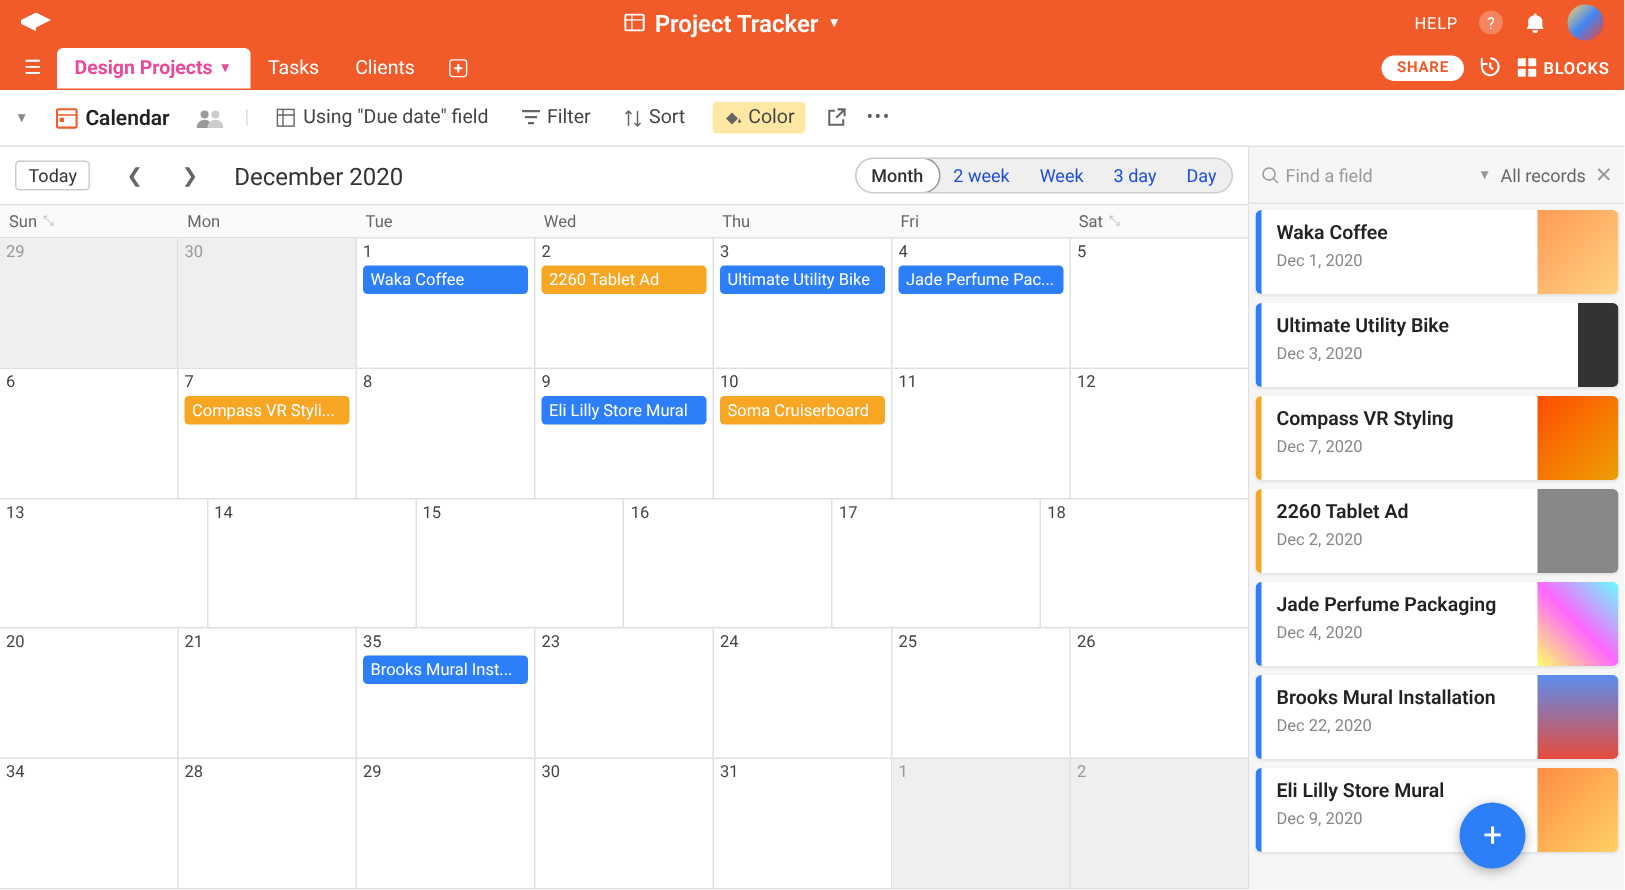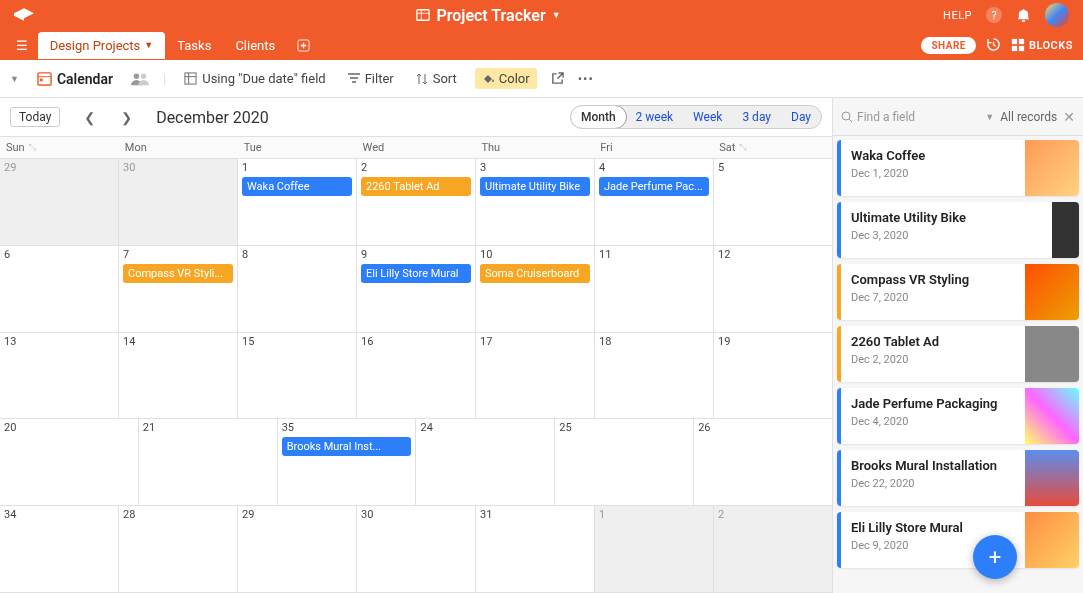--- a/index.html
+++ b/index.html
@@ -6,21 +6,21 @@
 body{width:1083px;height:593px;overflow:hidden;background:#fff;font-size:13px;color:#333}
 .topbar{height:30px;background:#f15a29;display:flex;align-items:center;color:#fff;padding:0 14px}
 .logo{width:20px;height:14px}
 .app-title-wrap{flex:1;display:flex;justify-content:center;align-items:center;gap:6px;font-weight:600;font-size:16px}
 .top-right{display:flex;align-items:center;gap:14px;font-size:11px}
 .help-q{width:16px;height:16px;border-radius:50%;background:rgba(255,255,255,.25);display:flex;align-items:center;justify-content:center}
 .avatar{width:24px;height:24px;border-radius:50%;background:linear-gradient(135deg,#ffd966,#4285f4,#ea4335)}
 .tabbar{height:30px;background:#f15a29;display:flex;align-items:center;padding:0 10px;gap:4px}
 .hamburger{color:#fff;padding:4px 6px}
 .tab{padding:6px 12px;color:#fff;font-size:13px;display:flex;align-items:center;gap:4px;border-radius:4px 4px 0 0}
-.tab.active{background:#fff;color:#c2410c;font-weight:400}
+.tab.active{background:#fff;color:#ec4899;font-weight:700}
 .tab-add{color:#fff;padding:4px 6px}
 .share-wrap{margin-left:auto;display:flex;gap:10px;color:#fff}
 .share-btn{background:#fff;color:#f15a29;font-weight:700;font-size:10px;padding:3px 10px;border-radius:10px;letter-spacing:.5px}
 .blocks{display:flex;align-items:center;gap:4px;font-size:11px;font-weight:600;letter-spacing:.5px}
 .toolbar{height:38px;border-bottom:1px solid #e0e0e0;display:flex;align-items:center;padding:0 10px;gap:14px;font-size:13px;color:#444}
 .tool{display:flex;align-items:center;gap:5px;padding:3px 4px;border-radius:3px}
 .cal-label{font-weight:600;font-size:14px;color:#222}
 .cal-icon{color:#f15a29}
 .color-pill{background:#ffe8a3;padding:3px 7px;border-radius:3px}
 .content{display:flex;height:495px}
@@ -260,34 +260,34 @@
           </div>
           <div class="cell">
             <div>16</div>
           </div>
           <div class="cell">
             <div>17</div>
           </div>
           <div class="cell">
             <div>18</div>
           </div>
-          <div class="cell">
-            <div>19</div>
-          </div>
         </div>
         <div class="week">
           <div class="cell">
             <div>20</div>
           </div>
           <div class="cell">
             <div>21</div>
           </div>
           <div class="cell">
             <div>35</div>
             <div class="event blue">Brooks Mural Inst...</div>
+          </div>
+          <div class="cell">
+            <div>23</div>
           </div>
           <div class="cell">
             <div>24</div>
           </div>
           <div class="cell">
             <div>25</div>
           </div>
           <div class="cell">
             <div>26</div>
           </div>

